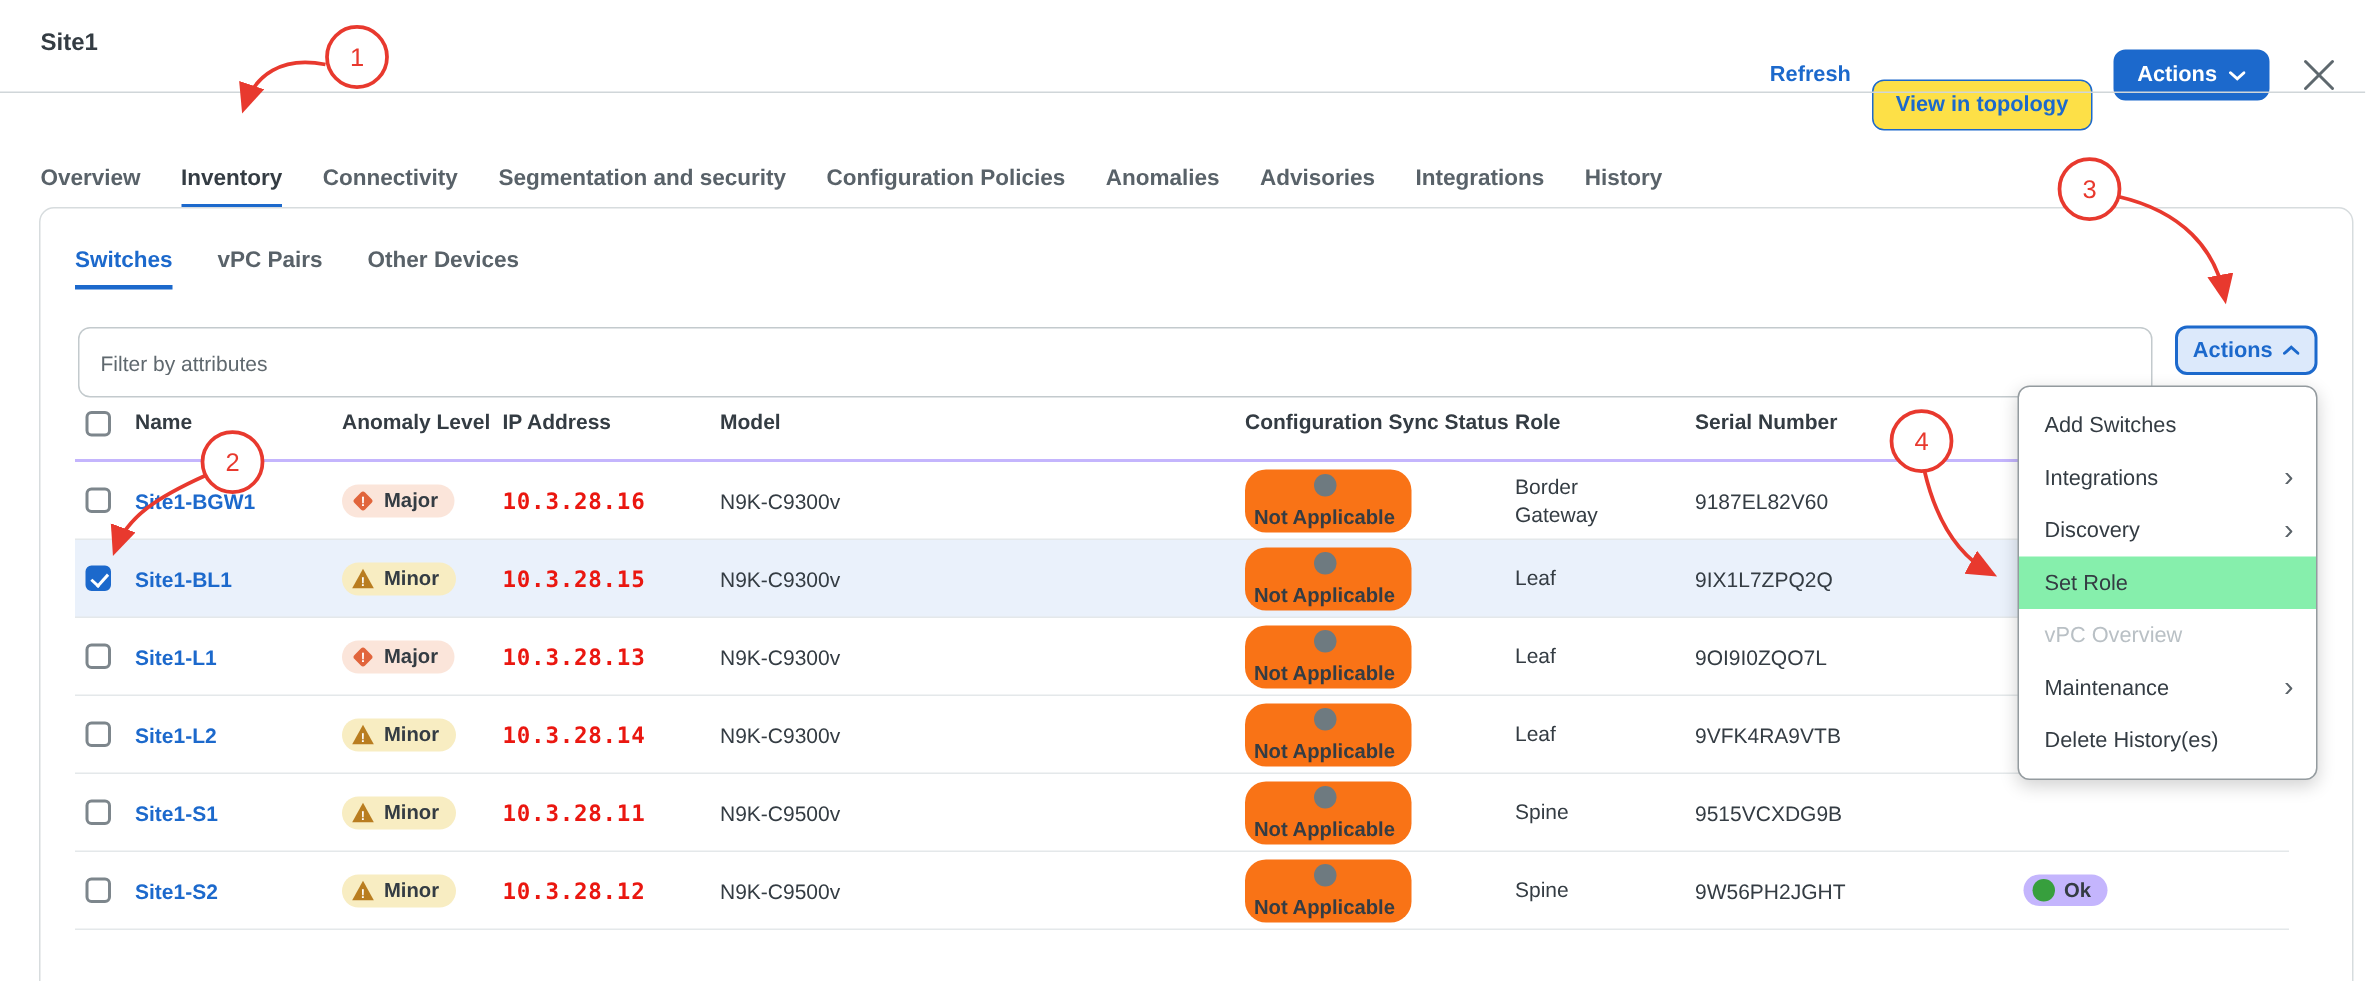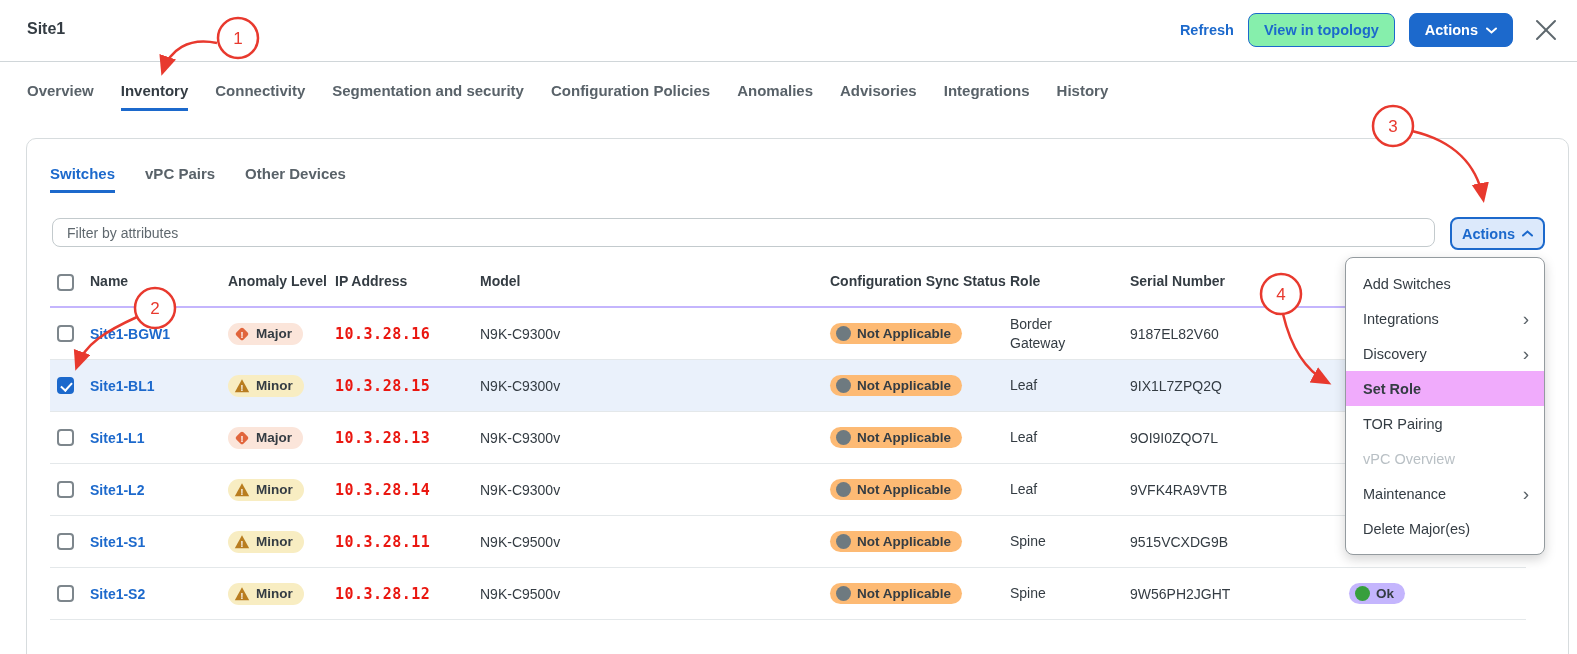--- a/index.html
+++ b/index.html
@@ -5,68 +5,68 @@
   * { margin:0; padding:0; box-sizing:border-box; }
   html,body { background:#fff; }
   body { font-family:"Liberation Sans", sans-serif; color:#343c43; }
   #screen { position:relative; width:1577px; height:654px; background:#fff; overflow:hidden; }
 
   
   .panel-title { position:absolute; left:27px; top:20px; font-size:16px; font-weight:700; color:#343c43; }
   .hdr-right { position:absolute; right:18px; top:13px; display:flex; align-items:center; gap:14px; }
   .link-btn { color:#1c69cc; font-weight:700; font-size:14.5px; cursor:pointer; }
   .btn { font-size:14.5px; font-weight:700; border-radius:8px; padding:8px 15px; cursor:pointer; display:inline-flex; align-items:center; gap:8px; }
-  .btn-outline { color:#1c69cc; border:1.5px solid #1c69cc; background:#86efac; }
+  .btn-outline { color:#1c69cc; border:1.5px solid #1c69cc; background:#fde047;margin-top:40px; }
   .btn-primary { color:#fff; background:#1c69cc; border:1.5px solid #1c69cc; }
   .close-x { width:26px; height:26px; margin-left:6px; cursor:pointer; }
   .hdr-divider { position:absolute; left:0; top:61px; width:1577px; height:1px; background:#d0d6d9; }
 
   
   .tabs { position:absolute; left:27px; top:82px; display:flex; gap:27px; }
-  .tab { font-size:15px; font-weight:700; color:#596269; padding-bottom:9px; cursor:pointer; white-space:nowrap; }
+  .tab { font-size:15px; font-weight:700; color:#596269; padding-bottom:9px; cursor:pointer; white-space:nowrap;margin-top:28px; }
   .tab.active { color:#343c43; border-bottom:3px solid #1c69cc; }
 
   
   .card { position:absolute; left:26px; top:138px; width:1543px; height:560px; border:1px solid #d7dcde; border-radius:10px; background:#fff; }
 
   .subtabs { position:absolute; left:50px; top:165px; display:flex; gap:30px; }
   .subtab { font-size:15px; font-weight:700; color:#596269; padding-bottom:8px; cursor:pointer; }
   .subtab.active { color:#1c69cc; border-bottom:3px solid #1c69cc; }
 
-  .filter-input { position:absolute; left:52px; top:218px; width:1383px; height:29px; border:1px solid #c3cacd; border-radius:8px; font-size:14px; padding:0 14px; color:#343c43; font-family:"Liberation Sans",sans-serif; }
+  .filter-input { position:absolute; left:52px; top:218px; width:1383px; height:47px; border:1px solid #c3cacd; border-radius:8px; font-size:14px; padding:0 14px; color:#343c43; font-family:"Liberation Sans",sans-serif; }
   .filter-input::placeholder { color:#5f686e; }
   .tbl-actions-btn { position:absolute; left:1450px; top:217px; width:95px; height:33px; background:#dce9fb; border:2px solid #1c69cc; border-radius:8px; color:#1c69cc; font-weight:700; font-size:14.5px; display:flex; align-items:center; justify-content:center; gap:7px; cursor:pointer; }
 
   
   .table { position:absolute; left:50px; top:258px; width:1476px; }
   .trow { display:grid; grid-template-columns:40px 138px 107px 145px 350px 180px 120px 210px 186px; align-items:center; }
   .thead { height:50px; border-bottom:2px solid #c4b5fd; font-weight:700; font-size:14px; color:#343c43; }
   .thead .th { line-height:1.25; }
   .tbody-row { height:52px; border-bottom:1px solid #e4e8ea; font-size:14px; }
   .tbody-row.selected { background:#eaf1fb; }
   .cb { width:17px; height:17px; border:2px solid #7d868c; border-radius:4px; margin-left:7px; background:#fff; cursor:pointer; position:relative; }
   .cb.checked { background:#1c69cc; border-color:#1c69cc; }
   .cb.checked::after { content:""; position:absolute; left:4px; top:1px; width:5px; height:9px; border:solid #fff; border-width:0 2.5px 2.5px 0; transform:rotate(42deg); }
   .name-link { color:#1c69cc; font-weight:700; cursor:pointer; }
   .ip { font-family:"DejaVu Sans Mono", monospace; font-weight:700; font-size:15px; color:#ea1710; letter-spacing:.5px; }
   .role-cell { line-height:1.35; padding-right:20px; }
 
   .badge { display:inline-flex; align-items:center; gap:6px; padding:3px 11px 3px 6px; border-radius:14px; font-weight:700; font-size:13.5px; color:#343c43; }
   .badge.major { background:#fbe5da; }
   .badge.minor { background:#f8edc2; }
-  .badge.na { background:#fdba74; }
+  .badge.na { background:#f97316;flex-direction:column; }
   .badge.ok { background:#c4b5fd; margin-left:9px; }
   .dot { width:15px; height:15px; border-radius:50%; display:inline-block; }
   .dot.gray { background:#6e7a80; }
   .dot.green { background:#379f3d; }
 
   
   .menu { position:absolute; left:1345px; top:257px; width:200px; background:#fff; border:1px solid #949b9f; border-radius:8px; padding:8px 0; box-shadow:0 4px 12px rgba(0,0,0,.18); z-index:5; }
   .menu-item { height:35px; display:flex; align-items:center; justify-content:space-between; padding:0 15px 0 17px; font-size:14.5px; color:#343c43; cursor:pointer; }
-  .menu-item.highlighted { background:#f0abfc;font-weight:bold; }
+  .menu-item.highlighted { background:#86efac; }
   .menu-item.disabled { color:#b9c0c5; cursor:default; }
   .submenu-chevron { color:#5a6268; font-size:19px; line-height:1; }
 
   
   .anno { position:absolute; left:0; top:0; z-index:20; pointer-events:none; }
 </style>
 </head>
 <body>
 
 <div id="screen">
@@ -282,32 +282,29 @@
         <span>Integrations</span>
         <span class="submenu-chevron">›</span>
       </div>
     <div class="menu-item">
         <span>Discovery</span>
         <span class="submenu-chevron">›</span>
       </div>
     <div class="menu-item highlighted">
         <span>Set Role</span>
       </div>
-    <div class="menu-item">
-        <span>TOR Pairing</span>
-      </div>
     <div class="menu-item disabled">
         <span>vPC Overview</span>
       </div>
     <div class="menu-item">
         <span>Maintenance</span>
         <span class="submenu-chevron">›</span>
       </div>
     <div class="menu-item">
-        <span>Delete Major(es)</span>
+        <span>Delete History(es)</span>
       </div>
   </div>
 
   <svg class="anno" width="1577" height="654" viewBox="0 0 1577 654">
     <defs>
       <marker id="arrw" markerWidth="9" markerHeight="8" refX="6" refY="3.5" orient="auto">
         <path d="M0,0 L8,3.5 L0,7 Z" fill="#e8392e"></path>
       </marker>
     </defs>
     <g>

